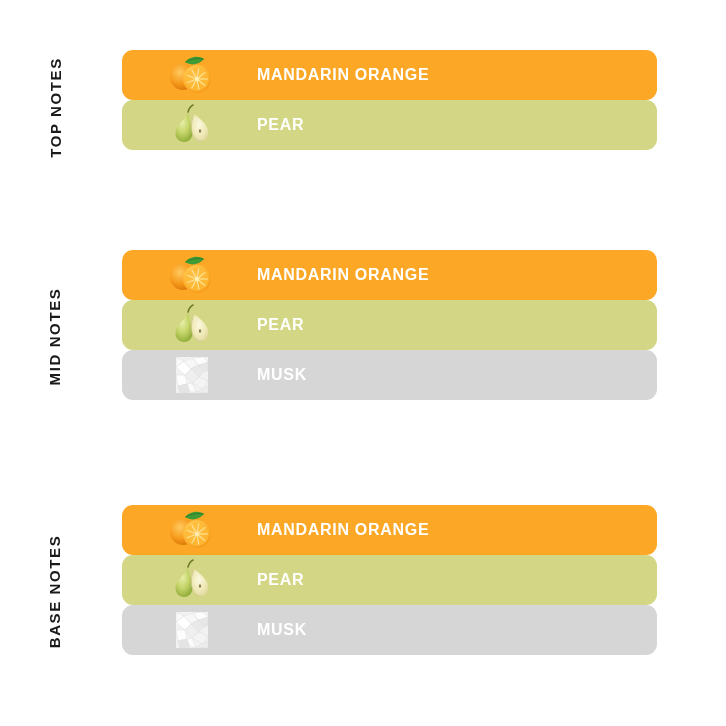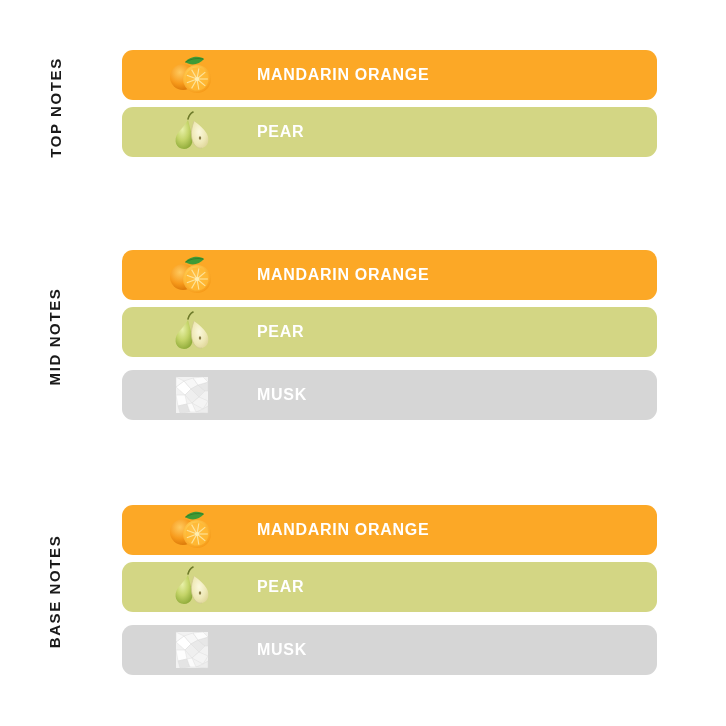--- a/index.html
+++ b/index.html
@@ -57,30 +57,29 @@
     position: absolute;
     left: 122px;
     top: 0;
     width: 535px;
   }
 
   .note-bar {
     position: relative;
     height: 50px;
     border-radius: 11px;
-    margin-bottom: 7px;
     overflow: hidden;
     display: block;
   }
   .note-bar:last-child { margin-bottom: 0; }
 
   
   .bar-orange { background: #fca826; }
   .bar-green  { background: #d3d684; padding-left: 15px; }
-  .bar-grey   { background: #d6d6d6; margin-top: 13px; }
+  .bar-grey   { background: #d6d6d6; }
 
   
   .note-thumb {
     position: absolute;
     left: 40px;
     top: 0;
     width: 58px;
     height: 50px;
     display: flex;
     align-items: center;

